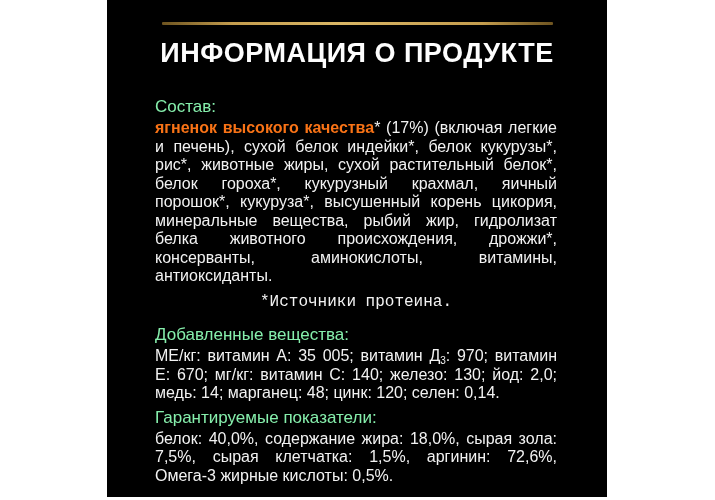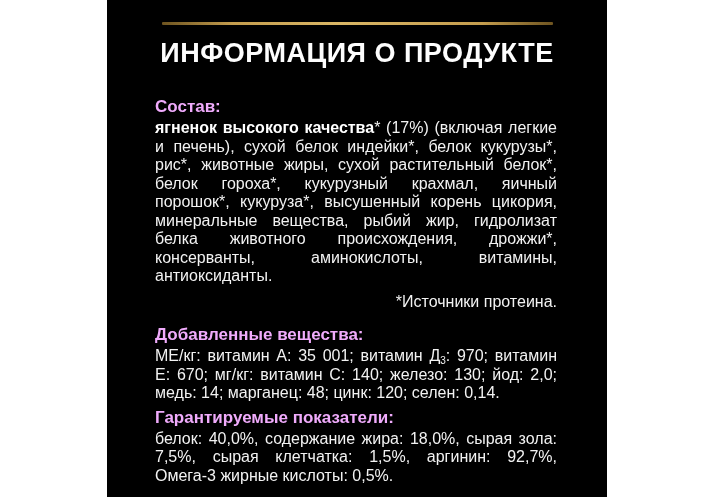--- a/index.html
+++ b/index.html
@@ -41,41 +41,42 @@
     font-weight: bold;
     letter-spacing: 0.5px;
     white-space: nowrap;
   }
   .content {
     margin-top: 28px;
     padding: 0 50px 0 48px;
   }
   .section h2 {
     margin: 0 0 3px 0;
-    color: #f0abfc;
+    color: #86efac;
     font-size: 17px;
     line-height: 19px;
-    font-weight: bold;
+    font-weight: normal;
   }
   .section p {
     margin: 0;
     font-size: 16px;
     line-height: 18.5px;
     color: #f2f2f2;
     text-align: justify;
   }
   .section p.no-justify {
-    text-align: right;
+    text-align: center;
+    font-family: Liberation Mono, monospace;
   }
   .footnote {
     margin-top: 7px !important;
   }
   .section-additives { margin-top: 14px; }
   .section-guaranteed { margin-top: 5px; }
-  .lead-bold { font-weight: bold; color: #ffffff; }
+  .lead-bold { font-weight: bold; color: #f97316; }
   sub.vit-sub {
     font-size: 10px;
     line-height: 0;
     vertical-align: -3px;
   }
 </style>
 </head>
 <body>
 
 <div class="stage">
@@ -88,23 +89,23 @@
     <div class="content">
 
       <section class="section section-composition">
         <h2>Состав:</h2>
         <p><span class="lead-bold">ягненок высокого качества</span><span>* (17%) (включая легкие и печень), сухой белок индейки*, белок кукурузы*, рис*, животные жиры, сухой растительный белок*, белок гороха*, кукурузный крахмал, яичный порошок*, кукуруза*, высушенный корень цикория, минеральные вещества, рыбий жир, гидролизат белка животного происхождения, дрожжи*, консерванты, аминокислоты, витамины, антиоксиданты.</span></p>
         <p class="footnote no-justify">*Источники протеина.</p>
       </section>
 
       <section class="section section-additives">
         <h2>Добавленные вещества:</h2>
-        <p><span>МЕ/кг: витамин А: 35 001; витамин Д</span><sub class="vit-sub">3</sub><span>: 970; витамин Е: 670; мг/кг: витамин С: 140; железо: 130; йод: 2,0; медь: 14; марганец: 48; цинк: 120; селен: 0,14.</span></p>
+        <p><span>МЕ/кг: витамин А: 35 005; витамин Д</span><sub class="vit-sub">3</sub><span>: 970; витамин Е: 670; мг/кг: витамин С: 140; железо: 130; йод: 2,0; медь: 14; марганец: 48; цинк: 120; селен: 0,14.</span></p>
       </section>
 
       <section class="section section-guaranteed">
         <h2>Гарантируемые показатели:</h2>
-        <p>белок: 40,0%, содержание жира: 18,0%, сырая зола: 7,5%, сырая клетчатка: 1,5%, аргинин: 92,7%, Омега-3 жирные кислоты: 0,5%.</p>
+        <p>белок: 40,0%, содержание жира: 18,0%, сырая зола: 7,5%, сырая клетчатка: 1,5%, аргинин: 72,6%, Омега-3 жирные кислоты: 0,5%.</p>
       </section>
 
     </div>
   </div>
 </div>
 
 </body></html>

